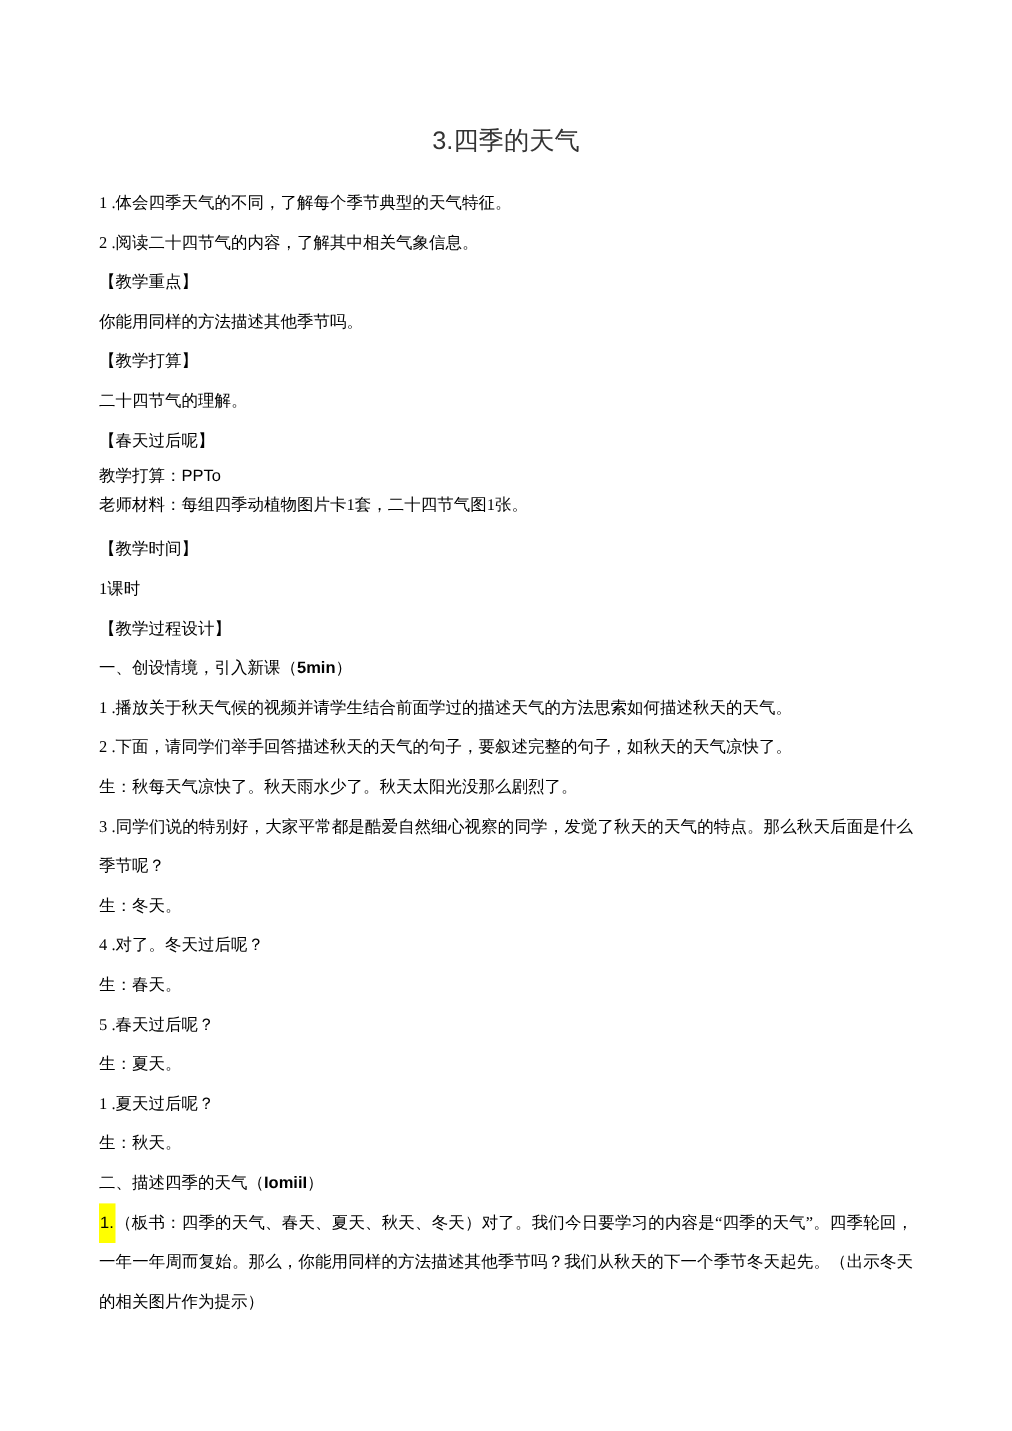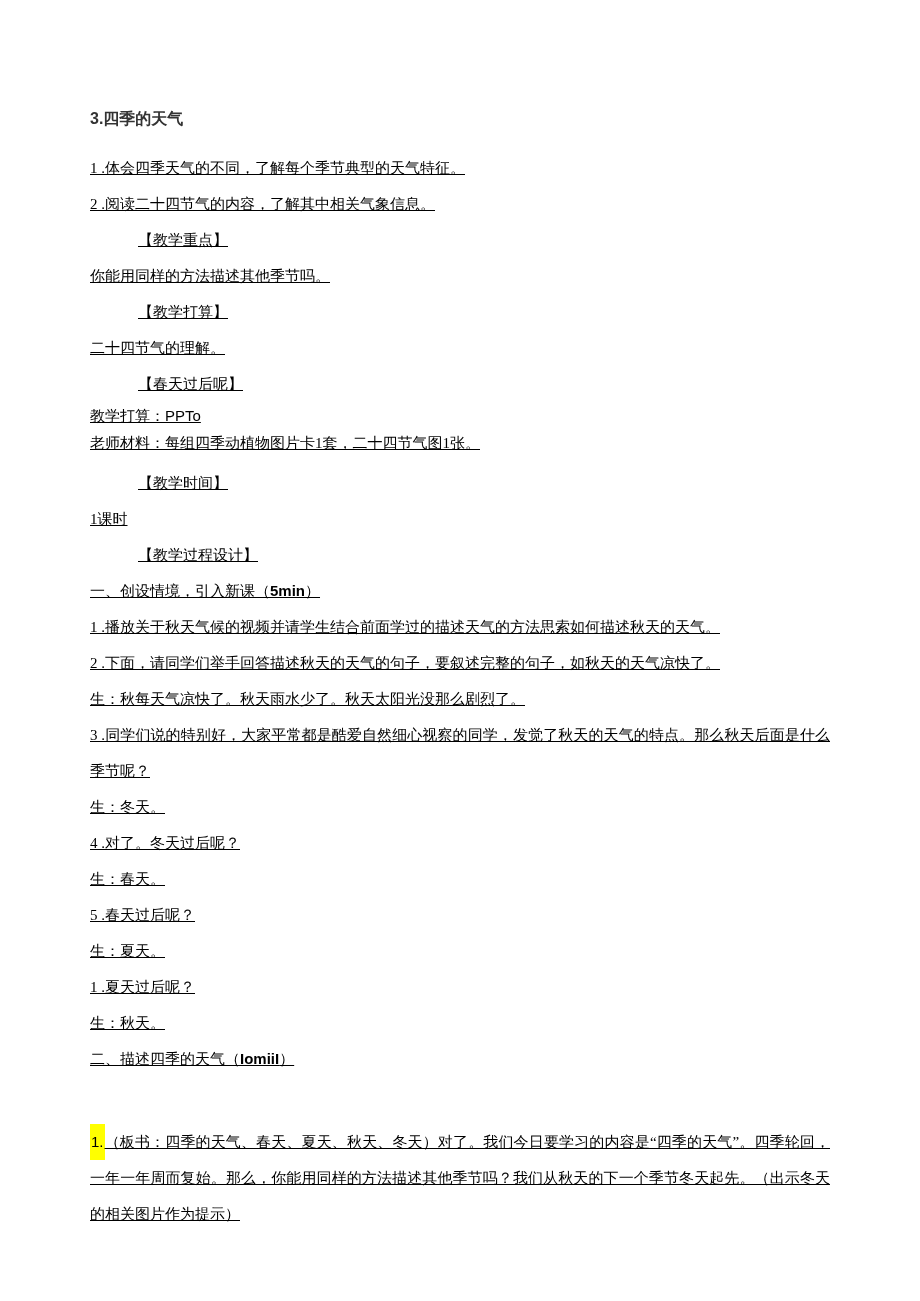--- a/index.html
+++ b/index.html
@@ -11,48 +11,46 @@
       background: #ffffff;
       font-family: "SimSun", "宋体", serif;
       width: 920px;
       min-height: 1301px;
       padding: 100px 90px 60px 90px;
       color: #000;
       font-size: 15px;
       line-height: 2.4;
     }
     .title {
-      font-size: 16px;
-      font-weight: bold;
+      text-align: center;
+      font-size: 23px;
+      font-weight: normal;
       margin-bottom: 12px;
       font-family: "SimSun", "宋体", serif;
       color: #333;
     }
     .title .num {
       font-family: Arial, sans-serif;
     }
     .para {
       text-align: justify;
-      text-decoration: underline;
     }
     .section-label {
       font-weight: normal;
-      margin-left: 48px;
     }
     .highlight {
       background-color: #ffff00;
       display: inline-block;
       padding: 0 1px;
     }
     .bold {
       font-weight: bold;
     }
     .alpha {
       font-family: Arial, "Helvetica", sans-serif;
-      margin-top: 47px;
     }
   </style>
 </head>
 <body>
 
 <div class="title">
   <span class="num">3.</span><span>四季的天气</span>
 </div>
 
 <div class="para">1 .体会四季天气的不同，了解每个季节典型的天气特征。</div>

